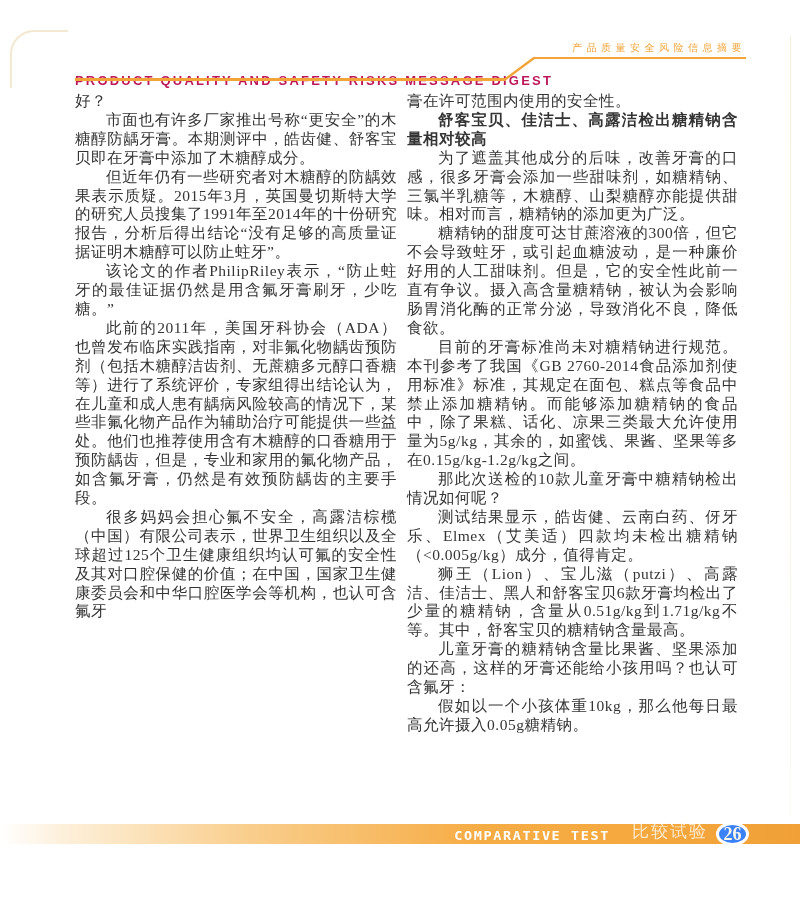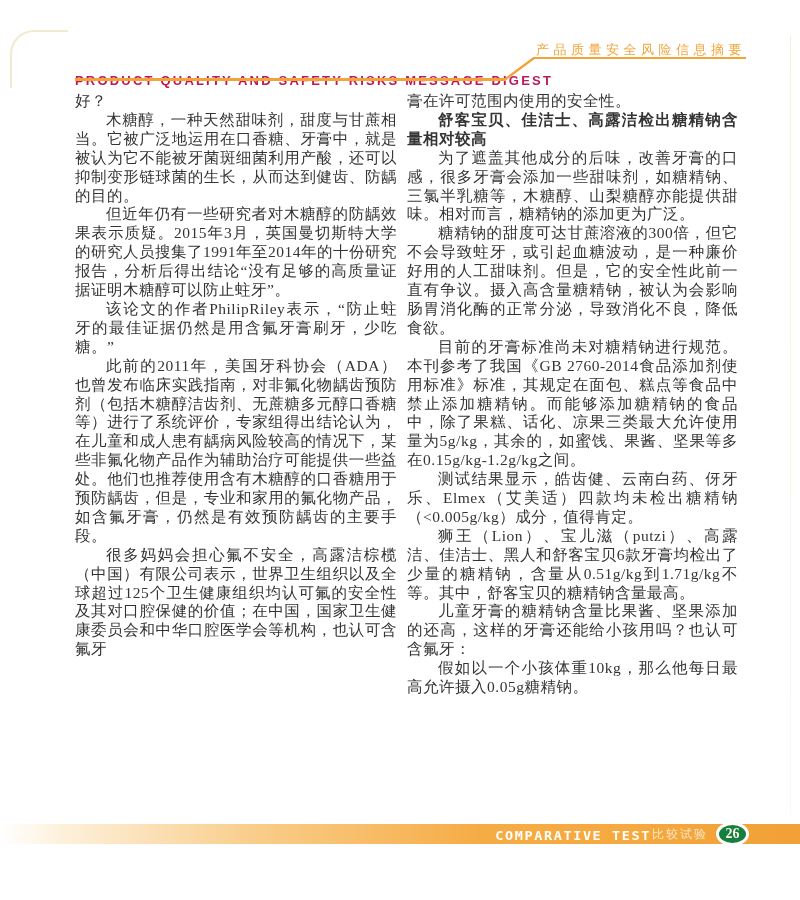--- a/index.html
+++ b/index.html
@@ -21,55 +21,55 @@
   
   .header-en {
     position:absolute; left:75px; top:73px;
     font-family:"Liberation Sans","DejaVu Sans",sans-serif;
     font-weight:bold; font-size:13px; letter-spacing:2.2px;
     color:#be185d; white-space:nowrap;
   }
   .header-cn {
     position:absolute; left:528px; top:41px; width:218px; text-align:right;
     font-family:"Liberation Sans","DejaVu Sans",sans-serif;
-    font-size:13px; letter-spacing:4.5px; color:#F2A438; white-space:nowrap;
+    font-size:10px; letter-spacing:4.5px; color:#F2A438; white-space:nowrap;
   }
   .header-rules { position:absolute; left:0; top:0; }
   
   .col {
     position:absolute; top:92px; font-size:15.5px; line-height:18.9px;
     text-align:justify; letter-spacing:0.5px; color:#343434;
   }
   .col-left  { left:75px;  width:322px; }
   .col-right { left:407px; width:331px; }
   .col p.para { margin:0; text-indent:2em; }
   .col p.no-indent { text-indent:0; }
   .col p.bold { font-weight:bold; }
   
   .footer-bar {
     position:absolute; left:0; top:824px; width:800px; height:20px;
     background:linear-gradient(90deg,#ffffff 0%,#fdf0da 8%,#f9cd8a 32%,#f6ac45 60%,#f5a93f 78%,#f0a037 100%);
   }
   .footer-content {
     position:absolute; top:826px; right:92px; height:17px;
-    display:flex; align-items:flex-end; gap:1px; white-space:nowrap;
+    display:flex; align-items:flex-end; gap:22px; white-space:nowrap;
   }
   .footer-en {
     font-family:"DejaVu Sans Mono","Liberation Mono",monospace;
     font-weight:bold; font-size:13.5px; letter-spacing:1.6px; color:#ffffff;
     transform:scaleY(0.95);
   }
   .footer-cn {
     font-family:Liberation Serif, serif;
-    font-size:12px; letter-spacing:2px; color:rgba(255,246,230,0.82);
+    font-size:17px; letter-spacing:2px; color:rgba(255,246,230,0.82);
   }
   .page-badge {
     position:absolute; left:716px; top:822px; width:33px; height:24px;
-    box-sizing:border-box; background:#15803d; border:3px solid #ffffff;
-    border-radius:50%; color:#fff7ea; font-weight:bold; font-size:14px;
+    box-sizing:border-box; background:#3b82f6; border:3px solid #ffffff;
+    border-radius:50%; color:#fff7ea; font-weight:bold; font-size:18px;
     font-family:"Liberation Serif",serif;
     display:flex; align-items:center; justify-content:center;
   }
 </style>
 </head>
 <body>
 
 <div class="page">
 
   <div class="corner-arc"></div>
@@ -78,32 +78,33 @@
   <div class="header-en">PRODUCT QUALITY AND SAFETY RISKS MESSAGE DIGEST</div>
   <div class="header-cn">产品质量安全风险信息摘要</div>
   <svg class="header-rules" width="800" height="100" aria-hidden="true">
     <rect x="75" y="78" width="431" height="3" fill="#F2A438"></rect>
     <line x1="505" y1="79.5" x2="534" y2="58" stroke="#F2A438" stroke-width="2.4"></line>
     <rect x="533" y="57" width="213" height="2" fill="#F2A438"></rect>
   </svg>
 
   <div class="col col-left">
       <p class="para no-indent">好？</p>
-      <p class="para">木糖醇，一种天然甜味剂，甜度与甘蔗相当。它被广泛地运用在口香糖、牙膏中，就是被认为它不能被牙菌斑细菌利用产酸，还可以抑制变形链球菌的生长，从而达到健齿、防龋的目的。</p>
+      <p class="para">市面也有许多厂家推出号称“更安全”的木糖醇防龋牙膏。本期测评中，皓齿健、舒客宝贝即在牙膏中添加了木糖醇成分。</p>
       <p class="para">但近年仍有一些研究者对木糖醇的防龋效果表示质疑。2015年3月，英国曼切斯特大学的研究人员搜集了1991年至2014年的十份研究报告，分析后得出结论“没有足够的高质量证据证明木糖醇可以防止蛀牙”。</p>
       <p class="para">该论文的作者PhilipRiley表示，“防止蛀牙的最佳证据仍然是用含氟牙膏刷牙，少吃糖。”</p>
       <p class="para">此前的2011年，美国牙科协会（ADA）也曾发布临床实践指南，对非氟化物龋齿预防剂（包括木糖醇洁齿剂、无蔗糖多元醇口香糖等）进行了系统评价，专家组得出结论认为，在儿童和成人患有龋病风险较高的情况下，某些非氟化物产品作为辅助治疗可能提供一些益处。他们也推荐使用含有木糖醇的口香糖用于预防龋齿，但是，专业和家用的氟化物产品，如含氟牙膏，仍然是有效预防龋齿的主要手段。</p>
       <p class="para">很多妈妈会担心氟不安全，高露洁棕榄（中国）有限公司表示，世界卫生组织以及全球超过125个卫生健康组织均认可氟的安全性及其对口腔保健的价值；在中国，国家卫生健康委员会和中华口腔医学会等机构，也认可含氟牙</p>
     </div>
   <div class="col col-right">
       <p class="para no-indent">膏在许可范围内使用的安全性。</p>
       <p class="para bold">舒客宝贝、佳洁士、高露洁检出糖精钠含量相对较高</p>
       <p class="para">为了遮盖其他成分的后味，改善牙膏的口感，很多牙膏会添加一些甜味剂，如糖精钠、三氯半乳糖等，木糖醇、山梨糖醇亦能提供甜味。相对而言，糖精钠的添加更为广泛。</p>
       <p class="para">糖精钠的甜度可达甘蔗溶液的300倍，但它不会导致蛀牙，或引起血糖波动，是一种廉价好用的人工甜味剂。但是，它的安全性此前一直有争议。摄入高含量糖精钠，被认为会影响肠胃消化酶的正常分泌，导致消化不良，降低食欲。</p>
       <p class="para">目前的牙膏标准尚未对糖精钠进行规范。本刊参考了我国《GB 2760-2014食品添加剂使用标准》标准，其规定在面包、糕点等食品中禁止添加糖精钠。而能够添加糖精钠的食品中，除了果糕、话化、凉果三类最大允许使用量为5g/kg，其余的，如蜜饯、果酱、坚果等多在0.15g/kg-1.2g/kg之间。</p>
+      <p class="para">那此次送检的10款儿童牙膏中糖精钠检出情况如何呢？</p>
       <p class="para">测试结果显示，皓齿健、云南白药、伢牙乐、Elmex（艾美适）四款均未检出糖精钠（&lt;0.005g/kg）成分，值得肯定。</p>
       <p class="para">狮王（Lion）、宝儿滋（putzi）、高露洁、佳洁士、黑人和舒客宝贝6款牙膏均检出了少量的糖精钠，含量从0.51g/kg到1.71g/kg不等。其中，舒客宝贝的糖精钠含量最高。</p>
       <p class="para">儿童牙膏的糖精钠含量比果酱、坚果添加的还高，这样的牙膏还能给小孩用吗？也认可含氟牙：</p>
       <p class="para">假如以一个小孩体重10kg，那么他每日最高允许摄入0.05g糖精钠。</p>
     </div>
 
   <div class="footer-bar"></div>
   <div class="footer-content">
     <span class="footer-en">COMPARATIVE TEST</span>
     <span class="footer-cn">比较试验</span>

